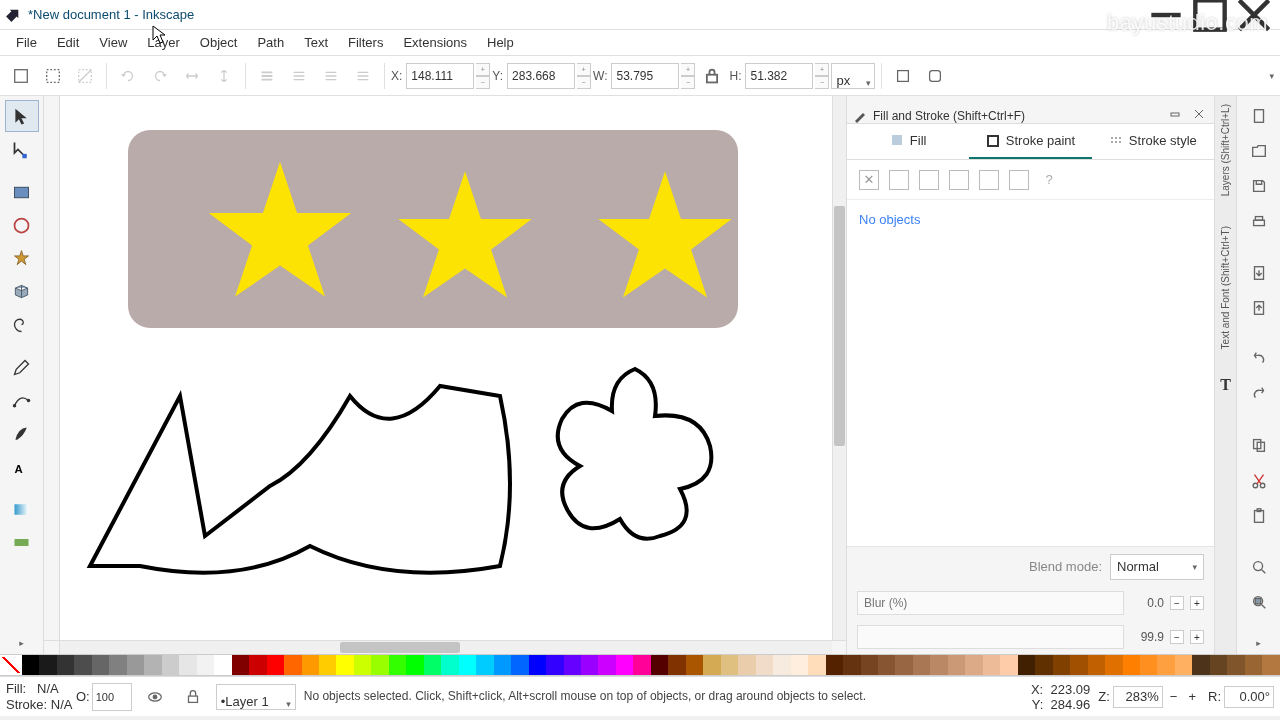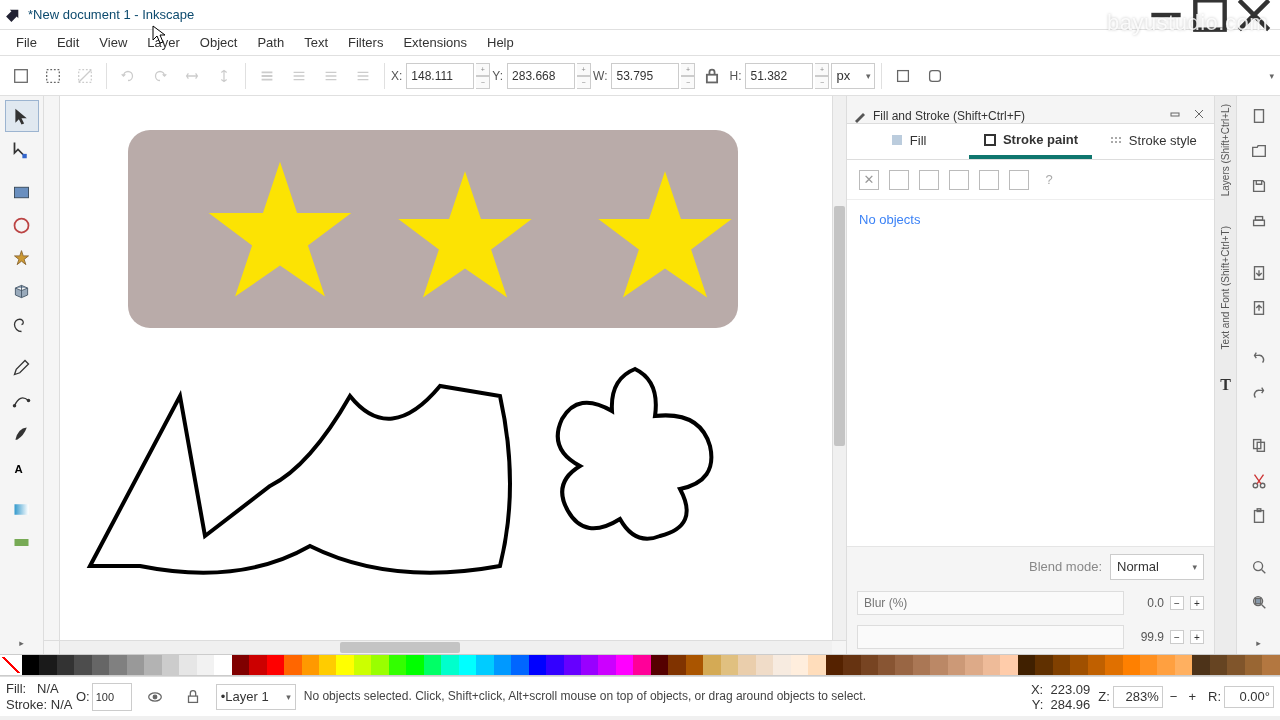--- a/index.html
+++ b/index.html
@@ -16,21 +16,21 @@
 .toolbar{height:40px;background:#fff;display:flex;align-items:center;padding:0 6px;border-bottom:1px solid #e0e0e0;gap:2px}
 .tbtn{width:30px;height:30px;display:flex;align-items:center;justify-content:center;border-radius:2px}
 .tbtn svg{width:18px;height:18px;stroke:#666;fill:none;stroke-width:1.4}
 .tbtn.dis svg{stroke:#ccc}
 .tsep{width:1px;height:26px;background:#e0e0e0;margin:0 4px}
 .coord{display:flex;align-items:center;gap:2px}
 .coord label{font-size:12px;color:#555;margin-right:2px}
 .coord input{width:68px;height:26px;border:1px solid #ccc;padding:0 4px;font-size:12px;background:#fff}
 .spinbtn{display:flex;flex-direction:column;width:14px}
 .spinbtn div{height:13px;border:1px solid #ccc;border-left:none;display:flex;align-items:center;justify-content:center;font-size:7px;color:#888;background:#fafafa}
-.unit{width:44px;height:26px;border:1px solid #ccc;display:flex;align-items:center;padding:0 4px;font-size:12px;justify-content:space-between;background:#fff}
+.unit{width:44px;height:26px;border:1px solid #ccc;display:flex;align-items:flex-end;padding:0 4px;font-size:12px;justify-content:space-between;background:#fff}
 .mainrow{display:flex;height:558px;background:#fff}
 .tooldock{width:44px;background:#f5f5f5;border-right:1px solid #ddd;display:flex;flex-direction:column;align-items:center;padding-top:4px;gap:0}
 .tool{width:34px;height:32px;display:flex;align-items:center;justify-content:center;border:1px solid transparent;margin-bottom:1px}
 .tool.active{background:#e0e8f0;border:1px solid #9cb4d0}
 .tool svg{width:21px;height:21px}
 .ruler-c{width:16px;height:16px;background:#f5f5f5;border:1px solid #ddd;display:flex;align-items:center;justify-content:center}
 .ruler-h{height:16px;background:#f5f5f5;border-bottom:1px solid #ddd;position:relative;flex:1;overflow:hidden;font-size:9px;color:#555}
 .ruler-h .tick{position:absolute;top:0;height:16px;border-left:1px solid #888;padding-left:2px;line-height:10px}
 .ruler-v{width:16px;background:#f5f5f5;border-right:1px solid #ddd;position:relative;overflow:hidden}
 .canvaswrap{flex:1;display:flex;flex-direction:column;min-width:0}
@@ -46,21 +46,21 @@
 .hscroll .thumb{background:#c4c4c4;border-radius:2px;margin:1px;width:120px;margin-left:280px}
 .panel{width:390px;border-left:1px solid #ddd;background:#f5f5f5;display:flex}
 .dockstrip{width:22px;background:#ececec;border-left:1px solid #ddd;display:flex;flex-direction:column;align-items:center;padding-top:4px;gap:22px}
 .dockstrip .dtab{writing-mode:vertical-rl;transform:rotate(180deg);font-size:10px;color:#555;padding:4px 0}
 .panelbody{flex:1;display:flex;flex-direction:column;padding:0}
 .panelhdr{height:28px;display:flex;align-items:flex-end;padding:0 6px;border-bottom:1px solid #ddd;gap:6px}
 .panelhdr .ptitle{flex:1;font-size:12px}
 .panelhdr .pb{width:18px;height:18px;display:flex;align-items:center;justify-content:center}
 .tabs{display:flex;height:36px;border-bottom:1px solid #ddd;background:#fff;gap:0}
 .tab{flex:1;display:flex;align-items:center;justify-content:center;gap:6px;font-size:12px;border-bottom:3px solid transparent}
-.tab.active{border-bottom:4px solid #0f766e;font-weight:700}
+.tab.active{border-bottom:2px solid #0f766e;font-weight:400}
 .tab svg{width:14px;height:14px}
 .paintrow{height:40px;display:flex;align-items:center;gap:10px;padding:0 12px;background:#fff;border-bottom:1px solid #eee}
 .paintrow .sw{width:20px;height:20px;border:1px solid #bbb;display:flex;align-items:center;justify-content:center}
 .noobj{padding:12px;font-size:13px;color:#3b82f6;background:#fff;flex:1}
 .blend{height:40px;display:flex;align-items:center;justify-content:flex-end;padding:0 10px;gap:8px;background:#f5f5f5;border-top:1px solid #e5e5e5}
 .blend select,.blend .sel{width:94px;height:26px;border:1px solid #ccc;background:#fff;font-size:12px;padding:0 6px;display:flex;align-items:center;justify-content:space-between}
 .slrow{height:34px;display:flex;align-items:center;padding:0 10px;gap:6px;background:#f5f5f5}
 .slrow input{flex:1;height:24px;border:1px solid #ddd;background:#fafafa;padding:0 6px;font-size:12px;color:#aaa}
 .slrow .val{width:34px;font-size:12px;color:#555;text-align:right}
 .slrow .pm{width:14px;height:14px;border:1px solid #ccc;font-size:10px;display:flex;align-items:center;justify-content:center;background:#fff}

